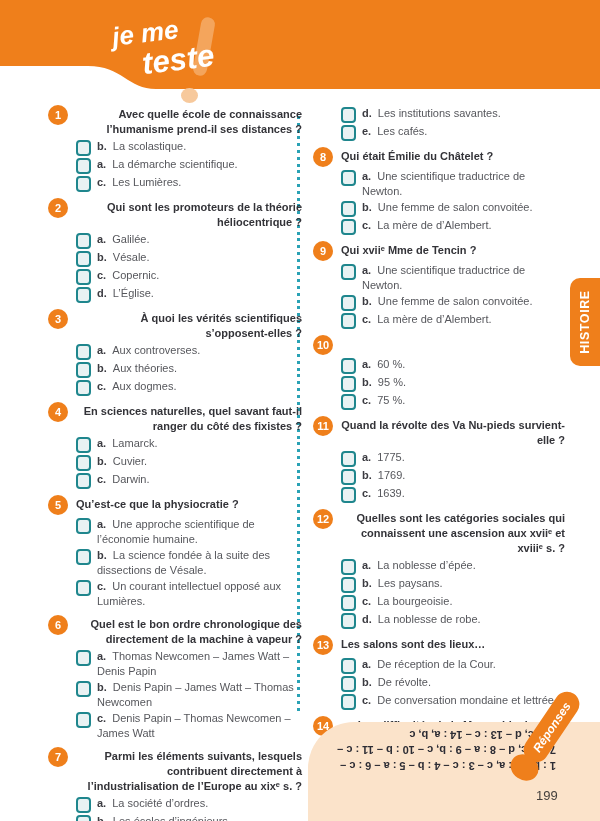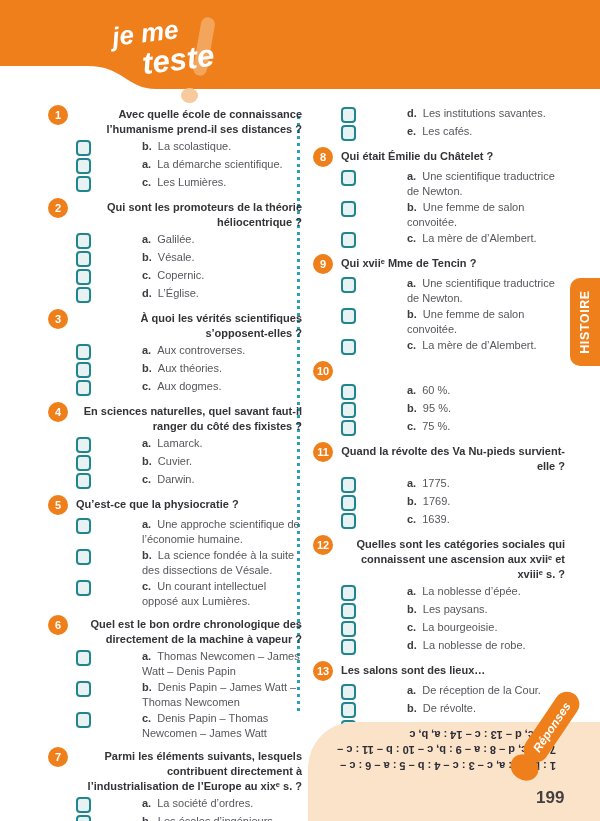--- a/index.html
+++ b/index.html
@@ -25,38 +25,38 @@
   .divider{position:absolute;left:297px;top:116px;width:3px;height:596px;
            background:repeating-linear-gradient(to bottom,#2aa2b5 0 3px,transparent 3px 6.8px);}
 
   
   .q{margin-bottom:7px;}
   .q-head{display:flex;gap:8px;margin-bottom:2px;align-items:flex-start;}
   .q-num{width:20px;height:20px;border-radius:50%;background:#ef7f1b;color:#fff;font-weight:bold;
          font-size:11px;display:flex;align-items:center;justify-content:center;flex-shrink:0;margin-top:-1px;}
   .q-text{font-size:11px;font-weight:bold;color:#333338;line-height:15px;margin:1px 0 0;text-align:right;}
   .q-opts{padding-left:28px;}
-  .opt{display:flex;align-items:flex-start;margin-bottom:1px;cursor:pointer;gap:45px;}
+  .opt{display:flex;align-items:flex-start;margin-bottom:1px;cursor:pointer;}
   .cb{width:11px;height:12px;border:2px solid #1f868d;background:#e9f2f3;border-radius:4px;
       flex-shrink:0;margin:1px 6px 0 0;}
   .opt-line{font-size:11px;line-height:15px;color:#56575c;}
   .opt-letter{color:#3b3b41;font-weight:bold;margin-right:3px;}
 
   
   .peach{position:absolute;left:308px;top:722px;width:292px;height:99px;background:#fbe3ca;
          border-radius:46px 0 0 0;z-index:1;}
   .answers-block{position:absolute;left:330px;top:726px;width:226px;transform:rotate(180deg);
                  z-index:2;font-size:11px;font-weight:bold;color:#2c2c34;line-height:15.5px;text-align:left;}
   .rib-bar{position:absolute;left:539px;top:687px;width:25px;height:80px;background:#ef7f1b;
            border-radius:13px;transform:rotate(34deg);z-index:5;}
   .rib-bar span{position:absolute;left:50%;top:50%;transform:translate(-50%,-50%) rotate(-90deg);
                 color:#fff;font-weight:bold;font-style:italic;font-size:12px;white-space:nowrap;}
   .rib-dot{position:absolute;left:510px;top:755px;width:29px;height:25px;background:#ef7f1b;
            border-radius:50%;transform:rotate(34deg);z-index:5;}
-  .page-num{position:absolute;left:536px;top:788px;font-size:17px;font-weight:bold;color:#44403d;z-index:3;}
+  .page-num{position:absolute;left:536px;top:788px;font-size:13px;font-weight:normal;color:#44403d;z-index:3;}
 </style>
 </head>
 <body>
 
 <div id="page">
 
   <svg class="header-svg" width="600" height="106" viewBox="0 0 600 106">
     <path d="M0,0 H600 V89 H156 C128,89 122,66 88,66 H0 Z" fill="#ef7f1b"></path>
   </svg>
   <span class="logo logo-line1">je me</span>

